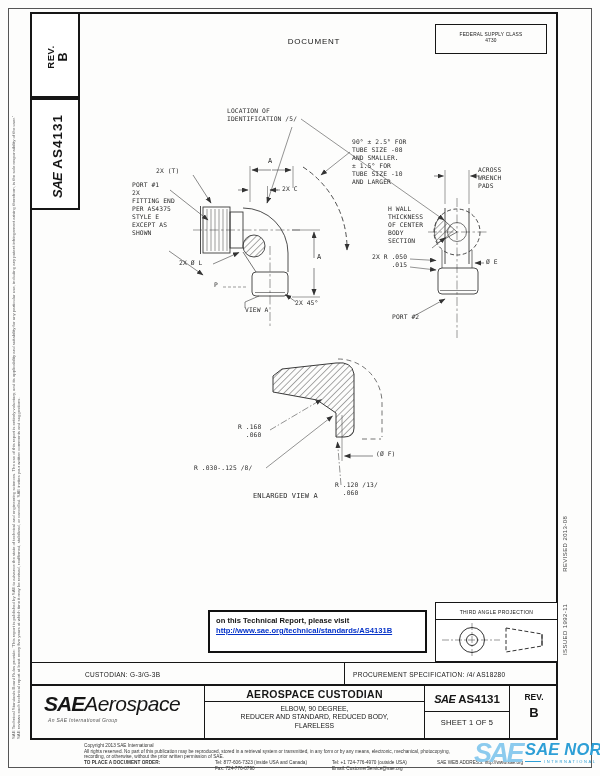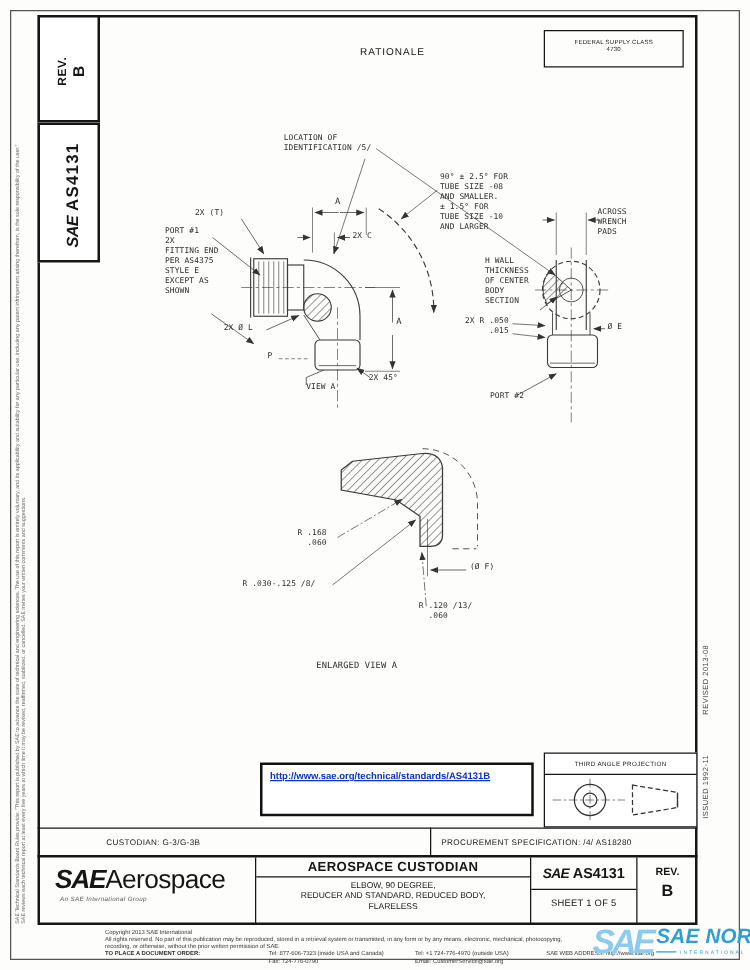--- a/index.html
+++ b/index.html
@@ -46,21 +46,21 @@
   
   #cell-custodian { left: 30px; top: 662px; width: 315px; height: 22px; border-top: 1.6px solid #161616; border-right: 1.6px solid #161616; font-size: 6.5px; padding: 8px 0 0 55px; letter-spacing: 0.3px; }
   #cell-procurement { left: 345px; top: 662px; width: 213px; height: 22px; border-top: 1.6px solid #161616; font-size: 6.5px; padding: 8px 0 0 8px; letter-spacing: 0.3px; }
 
   
   #tb { left: 30px; top: 684px; width: 528px; height: 56px; border-top: 2px solid #161616; }
   #tb .cell { position: absolute; top: 0; height: 54px; }
   #tb-logo { left: 0; width: 175px; border-right: 1.8px solid #161616; padding: 7px 0 0 14px; }
   #tb-logo .big { font-size: 21px; line-height: 22px; white-space: nowrap; }
   #tb-logo .b-sae { font-weight: bold; font-style: italic; letter-spacing: -1px; }
-  #tb-logo .b-aero { font-weight: normal; letter-spacing: -0.5px; }
+  #tb-logo .b-aero { font-style: italic; font-weight: normal; letter-spacing: -0.5px; }
   #tb-logo .b-sub { font-size: 5px; font-style: italic; color: #555; margin: 2px 0 0 4px; letter-spacing: 0.3px; }
   #tb-mid { left: 175px; width: 220px; border-right: 1.8px solid #161616; }
   #tb-mid .hdr { height: 16px; border-bottom: 1.5px solid #161616; text-align: center; font-weight: bold; font-size: 10.5px; padding-top: 2px; letter-spacing: 0.3px; }
   #tb-mid .ttl { text-align: center; font-size: 6.8px; line-height: 8.4px; padding-top: 3px; }
   #tb-num { left: 395px; width: 85px; border-right: 1.8px solid #161616; }
   #tb-num .r1 { height: 26px; border-bottom: 1.2px solid #161616; display: flex; align-items: center; justify-content: center; gap: 3px; }
   #tb-num .n-sae { font-weight: bold; font-style: italic; font-size: 11px; letter-spacing: -0.5px; }
   #tb-num .n-num { font-weight: bold; font-size: 11.5px; }
   #tb-num .r2 { text-align: center; font-size: 7.5px; padding-top: 6px; letter-spacing: 0.2px; }
   #tb-rev { left: 480px; width: 48px; text-align: center; }
@@ -104,21 +104,21 @@
     <div class="rot">
       <span class="sae">SAE</span>
       <span class="num">AS4131</span>
     </div>
   </div>
 
   <div id="fed-box" class="abs">
     <div>FEDERAL SUPPLY CLASS</div>
     <div>4730</div>
   </div>
-  <div id="rationale-title" class="abs">RATIONALE</div>
+  <div id="rationale-title" class="abs">DOCUMENT</div>
 
   <svg class="abs" style="left:80px;top:100px" width="490" height="440" viewBox="0 0 490 440">
     <defs>
       <pattern id="h45" width="4.5" height="4.5" patternTransform="rotate(45)" patternUnits="userSpaceOnUse">
         <line x1="0" y1="0" x2="0" y2="4.5" stroke="#555" stroke-width="1"></line>
       </pattern>
       <marker id="arw" markerWidth="7" markerHeight="6" refX="6" refY="2.5" orient="auto" markerUnits="userSpaceOnUse">
         <path d="M0,0 L6.5,2.5 L0,5 Z" fill="#333"></path>
       </marker>
     </defs>
@@ -222,24 +222,25 @@
   <div class="lbl" style="left:372px;top:253px">2X R .050
      .015</div>
   <div class="lbl" style="left:486px;top:258px">Ø E</div>
   <div class="lbl" style="left:392px;top:313px">PORT #2</div>
   <div class="lbl" style="left:238px;top:423px">R .168
   .060</div>
   <div class="lbl" style="left:194px;top:464px">R .030-.125 /8/</div>
   <div class="lbl" style="left:376px;top:450px">(Ø F)</div>
   <div class="lbl" style="left:335px;top:481px">R .120 /13/
   .060</div>
-  <div class="lbl" style="left:253px;top:528px;font-size:7px">ENLARGED VIEW A</div>
+  <div class="lbl" style="left:253px;top:492px;font-size:7px">ENLARGED VIEW A</div>
 
 
   <div id="feedback" class="abs">
+    <div>on this Technical Report, please visit</div>
     <a class="fb-link" href="#">http://www.sae.org/technical/standards/AS4131B</a>
   </div>
 
   <div id="taproj" class="abs">
     <div class="hdr">THIRD ANGLE PROJECTION</div>
     <svg width="119" height="40" viewBox="0 0 119 40">
       <g stroke="#333" fill="none">
         <path d="M6,20 H64" stroke-width="0.5" stroke-dasharray="7,2,2,2"></path>
         <path d="M36,3 V37" stroke-width="0.5" stroke-dasharray="7,2,2,2"></path>
         <circle cx="36" cy="20" r="12.5"></circle>

